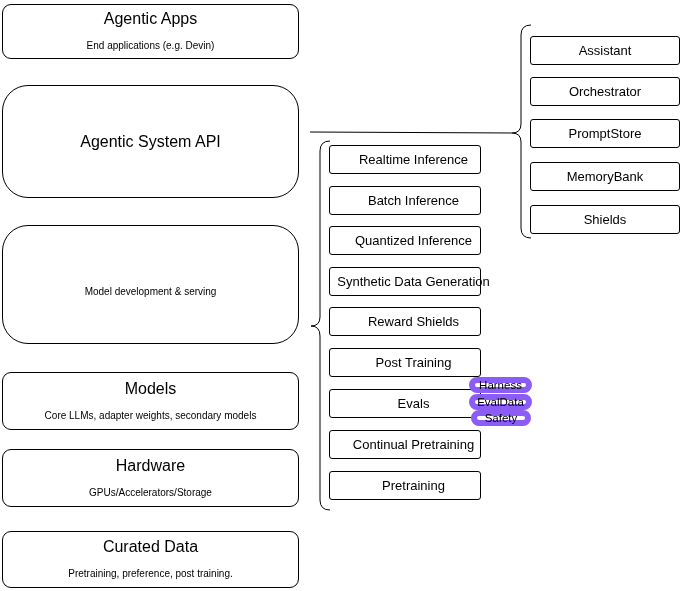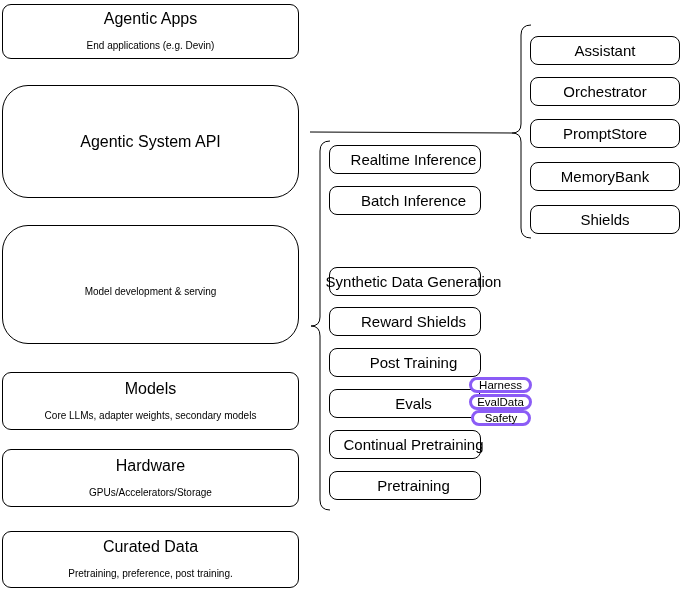--- a/index.html
+++ b/index.html
@@ -33,36 +33,36 @@
     z-index: 2;
   }
   .r-sm { border-radius: 9px; }
   .r-lg { border-radius: 26px; }
   .layer-title { font-size: 16px; line-height: 15px; }
   .layer-subtitle { font-size: 10px; line-height: 12px; margin-top: 14px; }
   .mid-box, .comp-box {
     position: absolute;
     box-sizing: border-box;
     border: 1px solid #000000;
-    border-radius: 8px;
+    border-radius: 3px;
     background: #ffffff;
     display: flex;
     align-items: center;
     justify-content: center;
     text-align: center;
-    font-size: 15px;
+    font-size: 13px;
     white-space: nowrap;
     z-index: 2;
   }
   .mid-box  { left: 329px; width: 152px; height: 29px; padding-left: 17px; }
   .comp-box { left: 530px; width: 150px; height: 29px; }
   .pill {
     position: absolute;
     box-sizing: border-box;
-    border: 3px solid #8b5cf6;
+    border: 6px solid #8b5cf6;
     border-radius: 9px;
     background: #ffffff;
     display: flex;
     align-items: center;
     justify-content: center;
     font-size: 11.5px;
     white-space: nowrap;
     z-index: 3;
   }
 </style>
@@ -95,20 +95,21 @@
     <div class="layer-title">Hardware</div>
     <div class="layer-subtitle">GPUs/Accelerators/Storage</div>
   </div>
   <div class="layer-box r-sm" style="top:531px;height:57px">
     <div class="layer-title">Curated Data</div>
     <div class="layer-subtitle">Pretraining, preference, post training.</div>
   </div>
 
   <div class="mid-box" style="top:145px">Realtime Inference</div>
   <div class="mid-box" style="top:186px">Batch Inference</div>
+  <div class="mid-box" style="top:226px">Quantized Inference</div>
   <div class="mid-box" style="top:267px">Synthetic Data Generation</div>
   <div class="mid-box" style="top:307px">Reward Shields</div>
   <div class="mid-box" style="top:348px">Post Training</div>
   <div class="mid-box" style="top:389px">Evals</div>
   <div class="mid-box" style="top:430px">Continual Pretraining</div>
   <div class="mid-box" style="top:471px">Pretraining</div>
 
   <div class="pill" style="left:469px;top:377px;width:63px;height:16px">Harness</div>
   <div class="pill" style="left:469px;top:394px;width:63px;height:16px">EvalData</div>
   <div class="pill" style="left:471px;top:410px;width:60px;height:16px">Safety</div>

